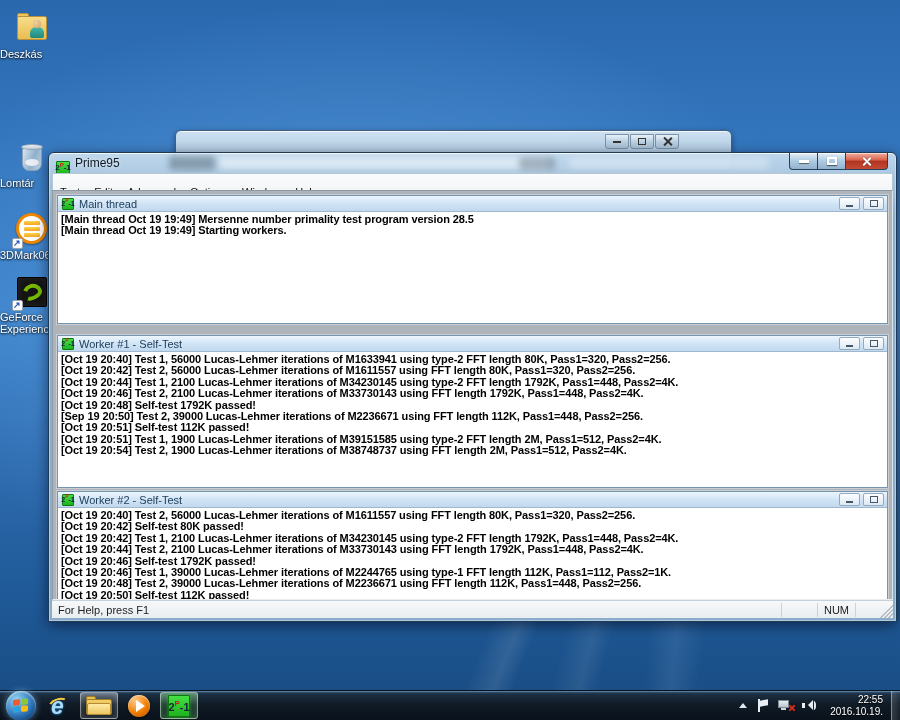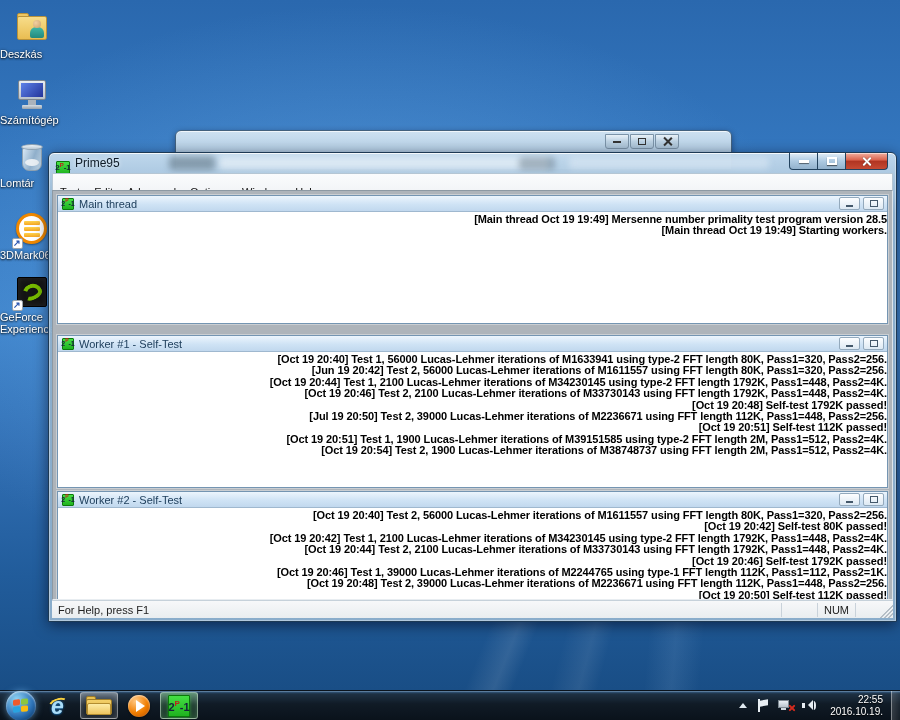--- a/index.html
+++ b/index.html
@@ -67,21 +67,21 @@
   .mcap.close { width:42px; border-left:none; border-radius:0 0 4px 0; background:linear-gradient(180deg,#f2b0a0,#d9604a 45%,#b03421 50%,#c54a33); }
   .mcap .bar { width:10px; height:3px; background:#fff; box-shadow:0 1px 1px rgba(0,0,0,0.5); }
   .mcap .box { width:10px; height:8px; border:2px solid #fff; box-shadow:0 1px 1px rgba(0,0,0,0.5); }
   .mcap .xx { position:relative; width:11px; height:11px; }
   .mcap .xx::before, .mcap .xx::after { content:""; position:absolute; left:5px; top:0; width:2px; height:11px; background:#fff; border-radius:1px; box-shadow:0 0 1px rgba(0,0,0,0.6); }
   .mcap .xx::before { transform:rotate(45deg); } .mcap .xx::after { transform:rotate(-45deg); }
 
   .p95-menubar { position:absolute; left:3px; right:3px; top:20px; height:27px; background:linear-gradient(180deg,#fbfcfd,#eef1f4); border:1px solid #b5c6d4; border-bottom:1px solid #9db2c4; display:flex; align-items:flex-end; }
   .menu-item { font-size:11px; color:#111; padding:1px 7px; }
 
-  .p95-body { position:absolute; left:3px; right:3px; top:37px; bottom:21px; background:#aeb4ba; border:1px solid #8d99a3; border-bottom-color:#e8edf1; border-right-color:#dde4ea; overflow:hidden;text-align:right; }
+  .p95-body { position:absolute; left:3px; right:3px; top:37px; bottom:21px; background:#aeb4ba; border:1px solid #8d99a3; border-bottom-color:#e8edf1; border-right-color:#dde4ea; overflow:hidden; }
 
   .child { position:absolute; left:4px; right:4px; border:1px solid #7495b2; background:#fff; box-shadow:0 0 0 1px rgba(255,255,255,0.35); }
   .child-titlebar { position:relative; height:16px; background:linear-gradient(180deg,#ecf5fd,#cfe3f5 55%,#c1d8ee); border-bottom:1px solid #9fb8cf; display:flex; align-items:center; padding-left:4px; }
   .child-title { font-size:11px; color:#21415e; margin-left:5px; }
   .child-caps { position:absolute; right:3px; top:1px; display:flex; gap:3px; }
   .ccap { width:21px; height:13px; background:linear-gradient(180deg,#fdfeff,#dde9f3); border:1px solid #93a9bc; border-radius:2px; display:flex; align-items:center; justify-content:center; }
   .ccap .bar { width:7px; height:2px; background:#44586a; margin-top:5px; }
   .ccap .box { width:8px; height:7px; border:1px solid #44586a; }
   .child-content { overflow:hidden; padding:2px 0 16px 3px; }
   .logline { font-size:11px; font-weight:bold; line-height:11.4px; color:#000; white-space:nowrap; letter-spacing:-0.1px; }
@@ -150,29 +150,20 @@
 
   <div class="dicon" style="left:0;top:12px">
     <div class="art">
       <div class="icon-folder-tab"></div>
         <div class="icon-folder-back"></div>
       <div class="icon-person-body"></div>
         <div class="icon-person-head"></div>
     </div>
     <div class="lbl">Deszkás</div>
   </div>
-  <div class="dicon" style="left:0;top:78px">
-    <div class="art">
-      <div class="icon-mon"></div>
-        <div class="icon-screen"></div>
-      <div class="icon-stand"></div>
-        <div class="icon-base"></div>
-    </div>
-    <div class="lbl">Számítógép</div>
-  </div>
   <div class="dicon" style="left:0;top:141px">
     <div class="art">
       <div class="icon-bin-body"></div>
         <div class="icon-bin-rim"></div>
         <div class="icon-bin-paper"></div>
     </div>
     <div class="lbl">Lomtár</div>
   </div>
   <div class="dicon" style="left:0;top:213px">
     <div class="art">
@@ -280,25 +271,25 @@
             <div class="ccap">
                 <span class="bar"></span>
               </div>
             <div class="ccap">
                 <span class="box"></span>
               </div>
           </div>
         </div>
         <div class="child-content" style="height:135px">
           <div class="logline">[Oct 19 20:40] Test 1, 56000 Lucas-Lehmer iterations of M1633941 using type-2 FFT length 80K, Pass1=320, Pass2=256.</div>
-          <div class="logline">[Jun 19 20:42] Test 2, 56000 Lucas-Lehmer iterations of M1611557 using FFT length 80K, Pass1=320, Pass2=256.</div>
+          <div class="logline">[Oct 19 20:42] Test 2, 56000 Lucas-Lehmer iterations of M1611557 using FFT length 80K, Pass1=320, Pass2=256.</div>
           <div class="logline">[Oct 19 20:44] Test 1, 2100 Lucas-Lehmer iterations of M34230145 using type-2 FFT length 1792K, Pass1=448, Pass2=4K.</div>
           <div class="logline">[Oct 19 20:46] Test 2, 2100 Lucas-Lehmer iterations of M33730143 using FFT length 1792K, Pass1=448, Pass2=4K.</div>
           <div class="logline">[Oct 19 20:48] Self-test 1792K passed!</div>
-          <div class="logline">[Jul 19 20:50] Test 2, 39000 Lucas-Lehmer iterations of M2236671 using FFT length 112K, Pass1=448, Pass2=256.</div>
+          <div class="logline">[Sep 19 20:50] Test 2, 39000 Lucas-Lehmer iterations of M2236671 using FFT length 112K, Pass1=448, Pass2=256.</div>
           <div class="logline">[Oct 19 20:51] Self-test 112K passed!</div>
           <div class="logline">[Oct 19 20:51] Test 1, 1900 Lucas-Lehmer iterations of M39151585 using type-2 FFT length 2M, Pass1=512, Pass2=4K.</div>
           <div class="logline">[Oct 19 20:54] Test 2, 1900 Lucas-Lehmer iterations of M38748737 using FFT length 2M, Pass1=512, Pass2=4K.</div>
         </div>
       </div>
 
       <div class="child" style="top:300px;height:124px">
         <div class="child-titlebar">
           <span class="p95badge badge-sm">
               <span>2</span>

